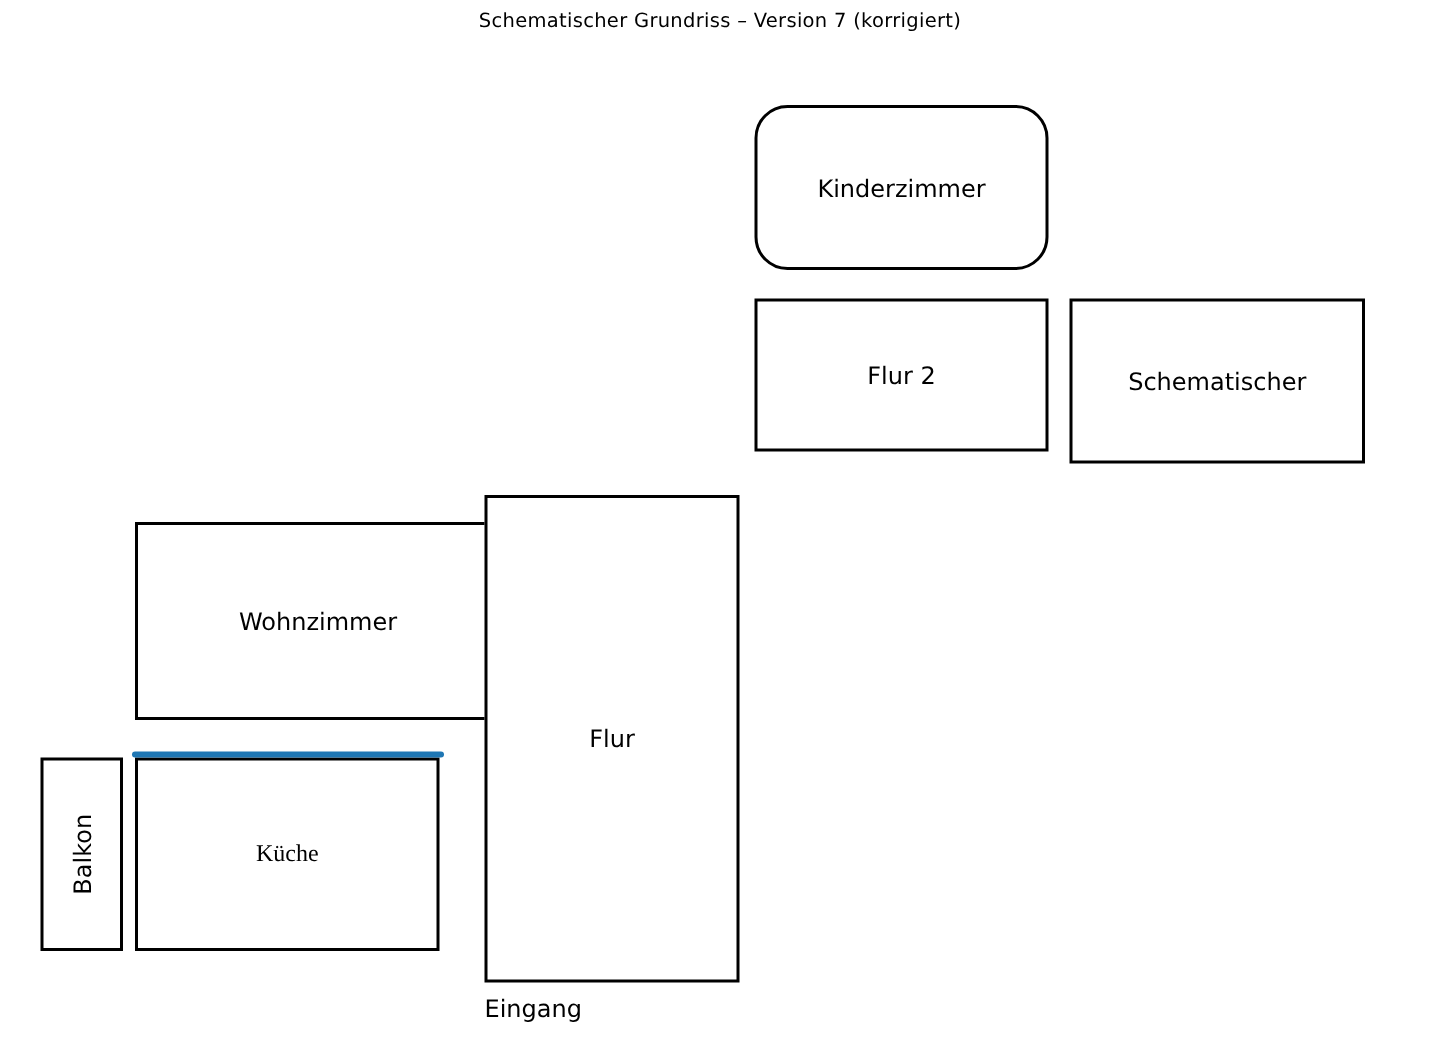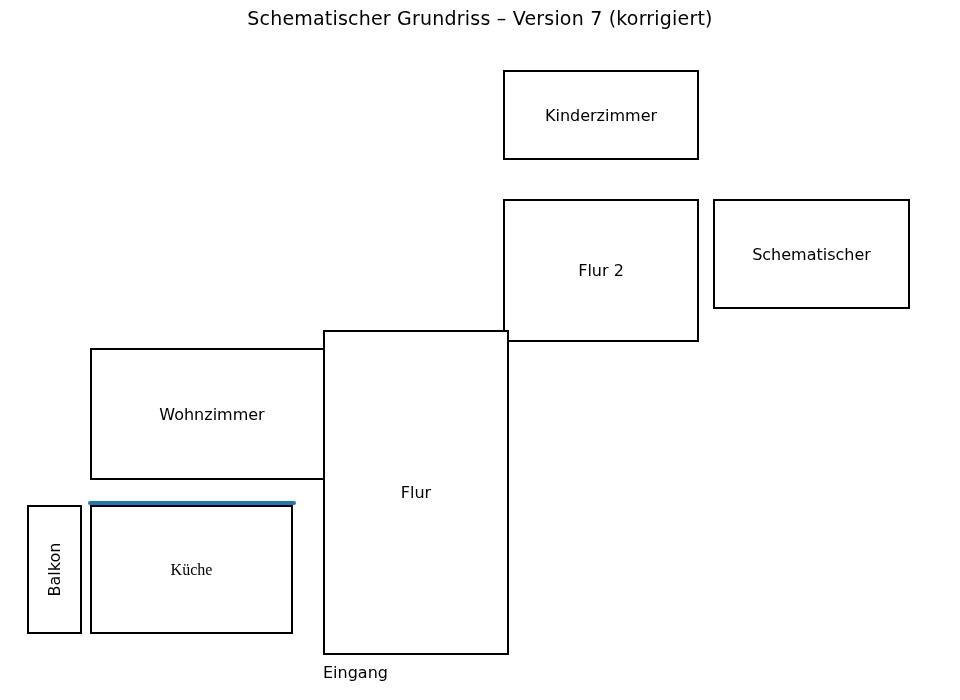--- a/index.html
+++ b/index.html
@@ -14,21 +14,21 @@
     background: #ffffff;
     font-family: "DejaVu Sans", "Liberation Sans", sans-serif;
     overflow: hidden;
   }
   .figure-title {
     position: absolute;
     top: 7px;
     left: 0;
     width: 100%;
     text-align: center;
-    font-size: 19px;
+    font-size: 13px;
     color: #000000;
     letter-spacing: 0.2px;
   }
   .room {
     position: absolute;
     box-sizing: border-box;
     border: 2px solid #000000;
     background: #ffffff;
     display: flex;
     align-items: center;
@@ -54,38 +54,38 @@
     white-space: nowrap;
   }
 </style>
 </head>
 <body>
 
 <div class="figure">
 
   <div class="figure-title">Schematischer Grundriss – Version 7 (korrigiert)</div>
 
-  <div class="room" style="left: 503px; top: 70px; width: 196px; height: 90px; border-color: rgb(0, 0, 0);">
+  <div class="room" style="left: 503px; top: 70px; width: 196px; height: 110px; border-color: rgb(0, 0, 0); border-radius: 22px;">
     <span class="room-label">Kinderzimmer</span>
   </div>
 
 
-  <div class="room" style="left: 503px; top: 199px; width: 196px; height: 143px; border-color: rgb(0, 0, 0);">
+  <div class="room" style="left: 503px; top: 199px; width: 196px; height: 102px; border-color: rgb(0, 0, 0);">
     <span class="room-label">Flur 2</span>
   </div>
 
   <div class="room" style="left: 713px; top: 199px; width: 197px; height: 110px; border-color: rgb(0, 0, 0);">
     <span class="room-label">Schematischer</span>
   </div>
 
   <div class="room" style="left: 90px; top: 348px; width: 244px; height: 132px; border-color: rgb(0, 0, 0);">
     <span class="room-label">Wohnzimmer</span>
   </div>
 
-  <div class="room" style="left: 323px; top: 330px; width: 186px; height: 325px; border-color: rgb(0, 0, 0);">
+  <div class="room" style="left: 323px; top: 330px; width: 170px; height: 325px; border-color: rgb(0, 0, 0);">
     <span class="room-label">Flur</span>
   </div>
 
   <div class="room vertical" style="left: 27px; top: 505px; width: 55px; height: 129px; border-color: rgb(0, 0, 0);">
     <span class="room-label">Balkon</span>
   </div>
 
   <div class="room" style="left: 90px; top: 505px; width: 203px; height: 129px; border-color: rgb(0, 0, 0); font-family: Liberation Serif, serif;">
     <span class="room-label">Küche</span>
   </div>

